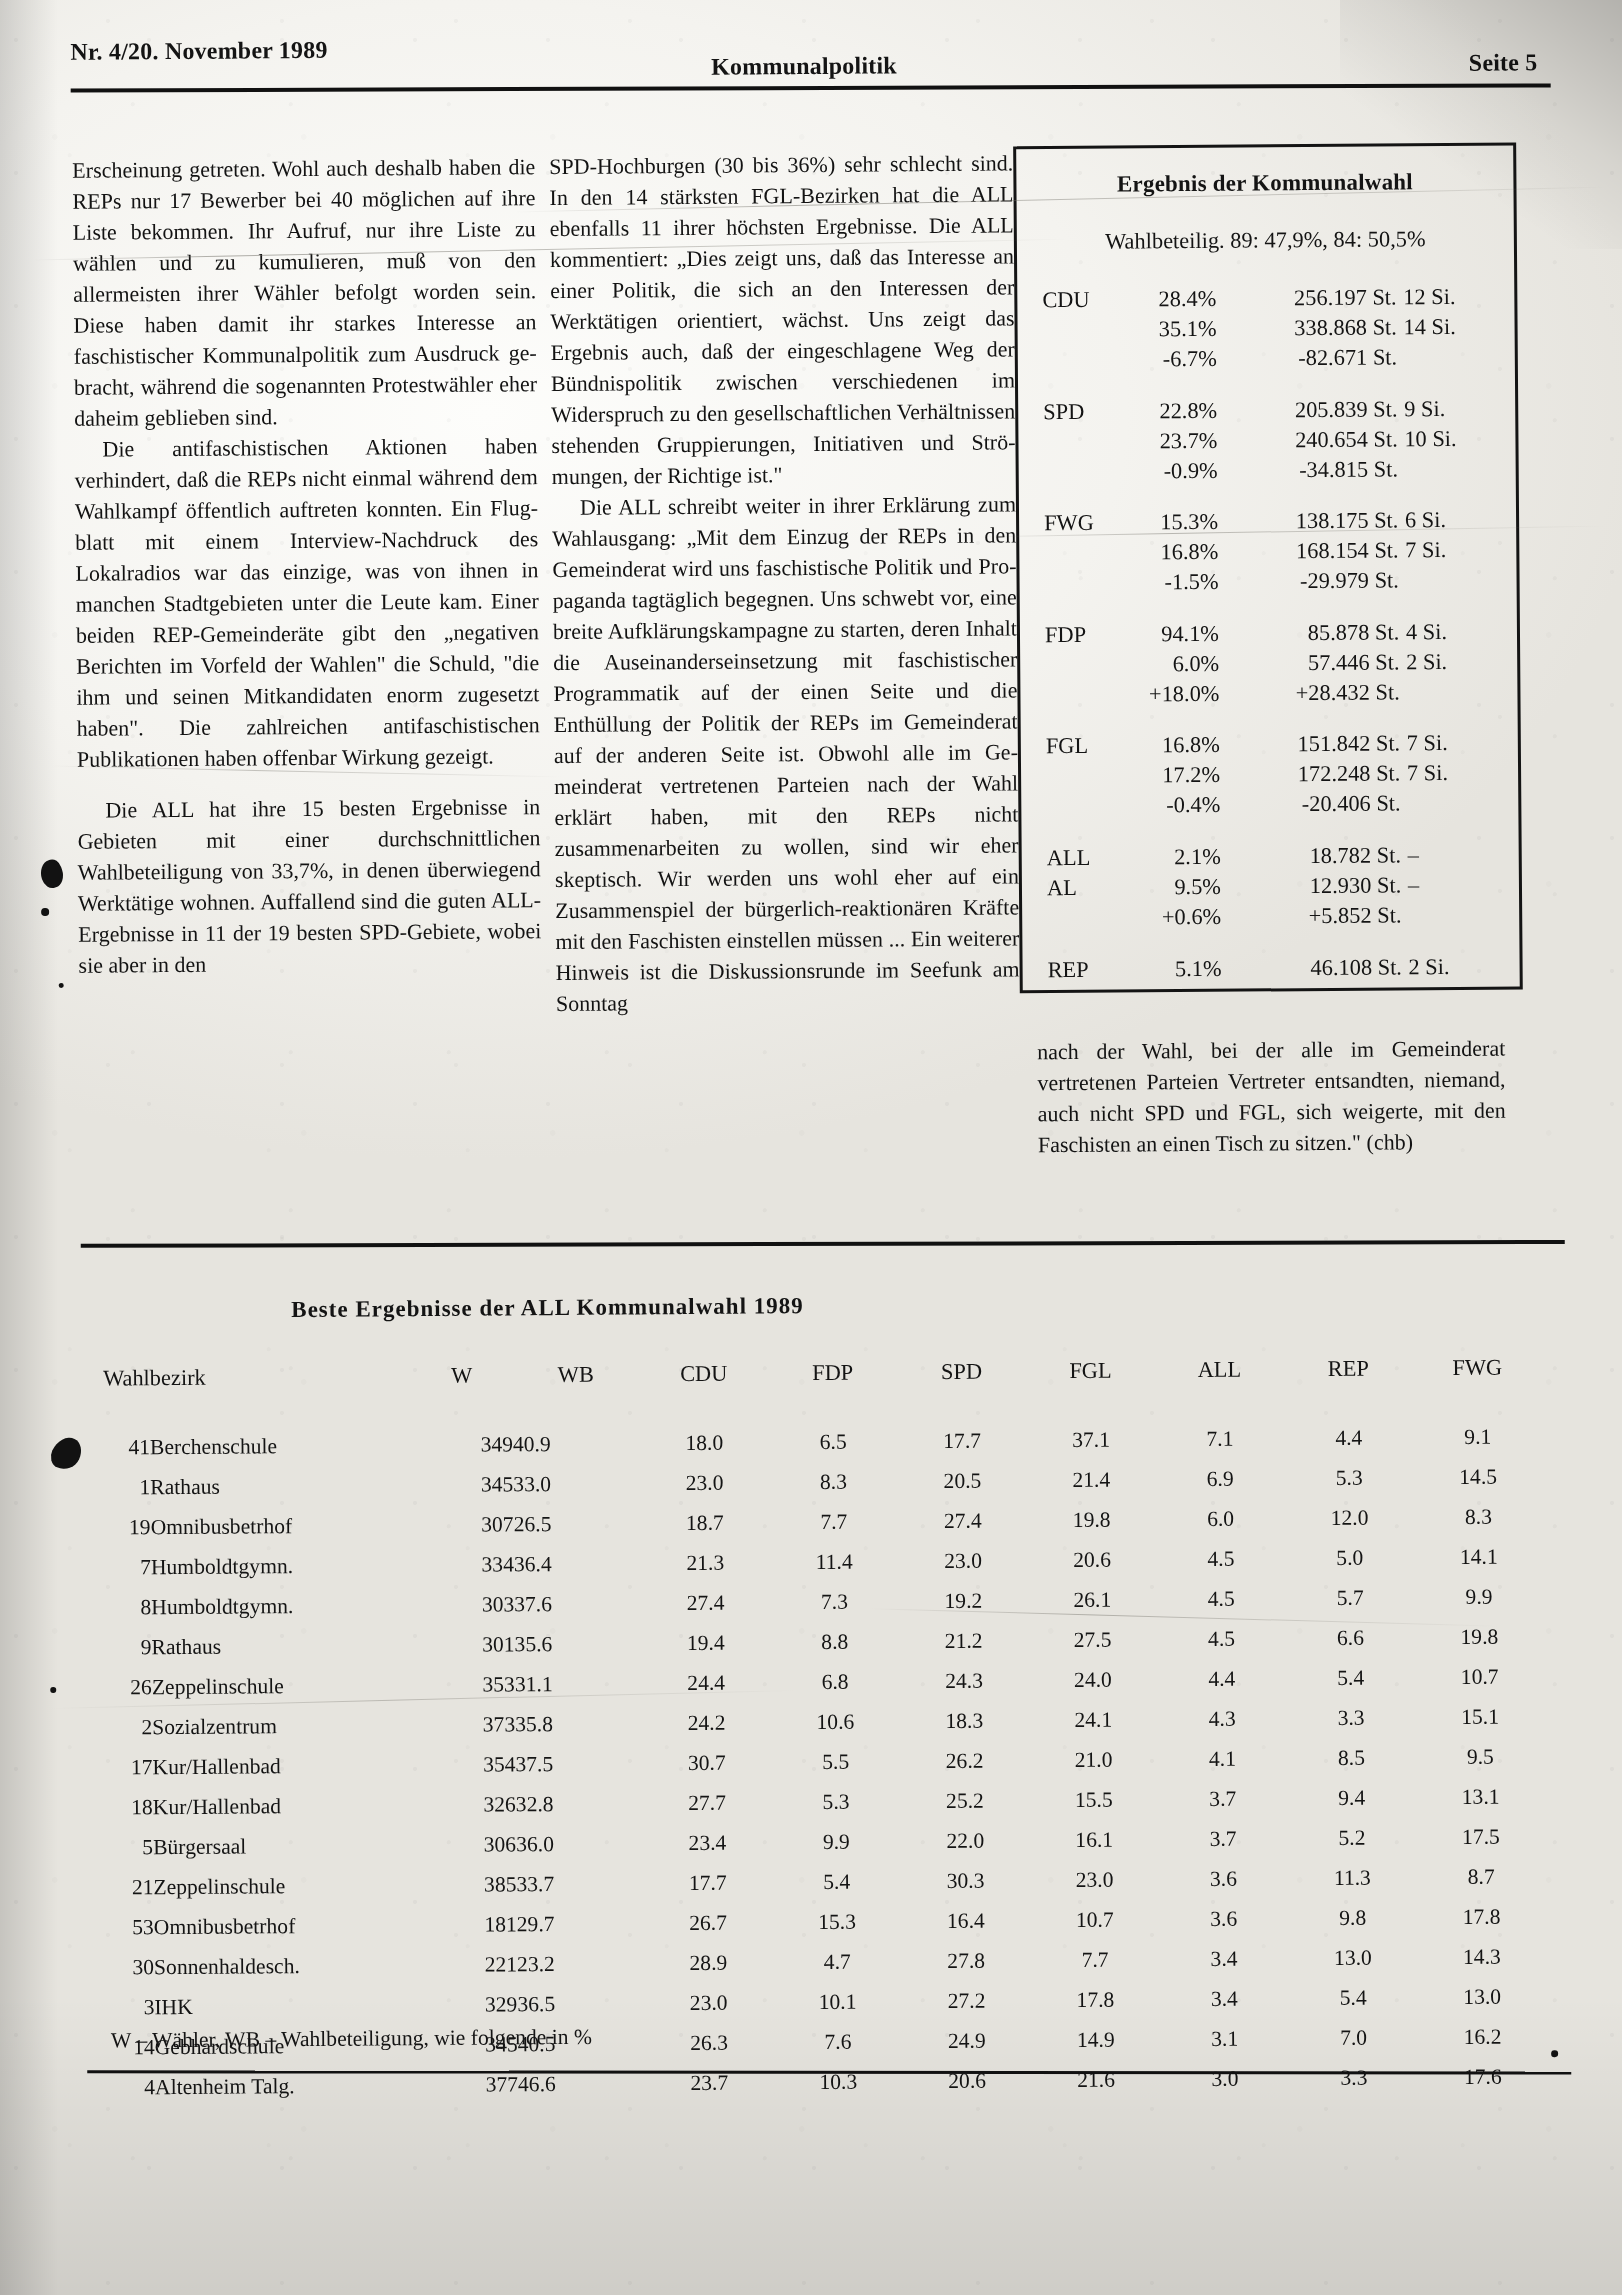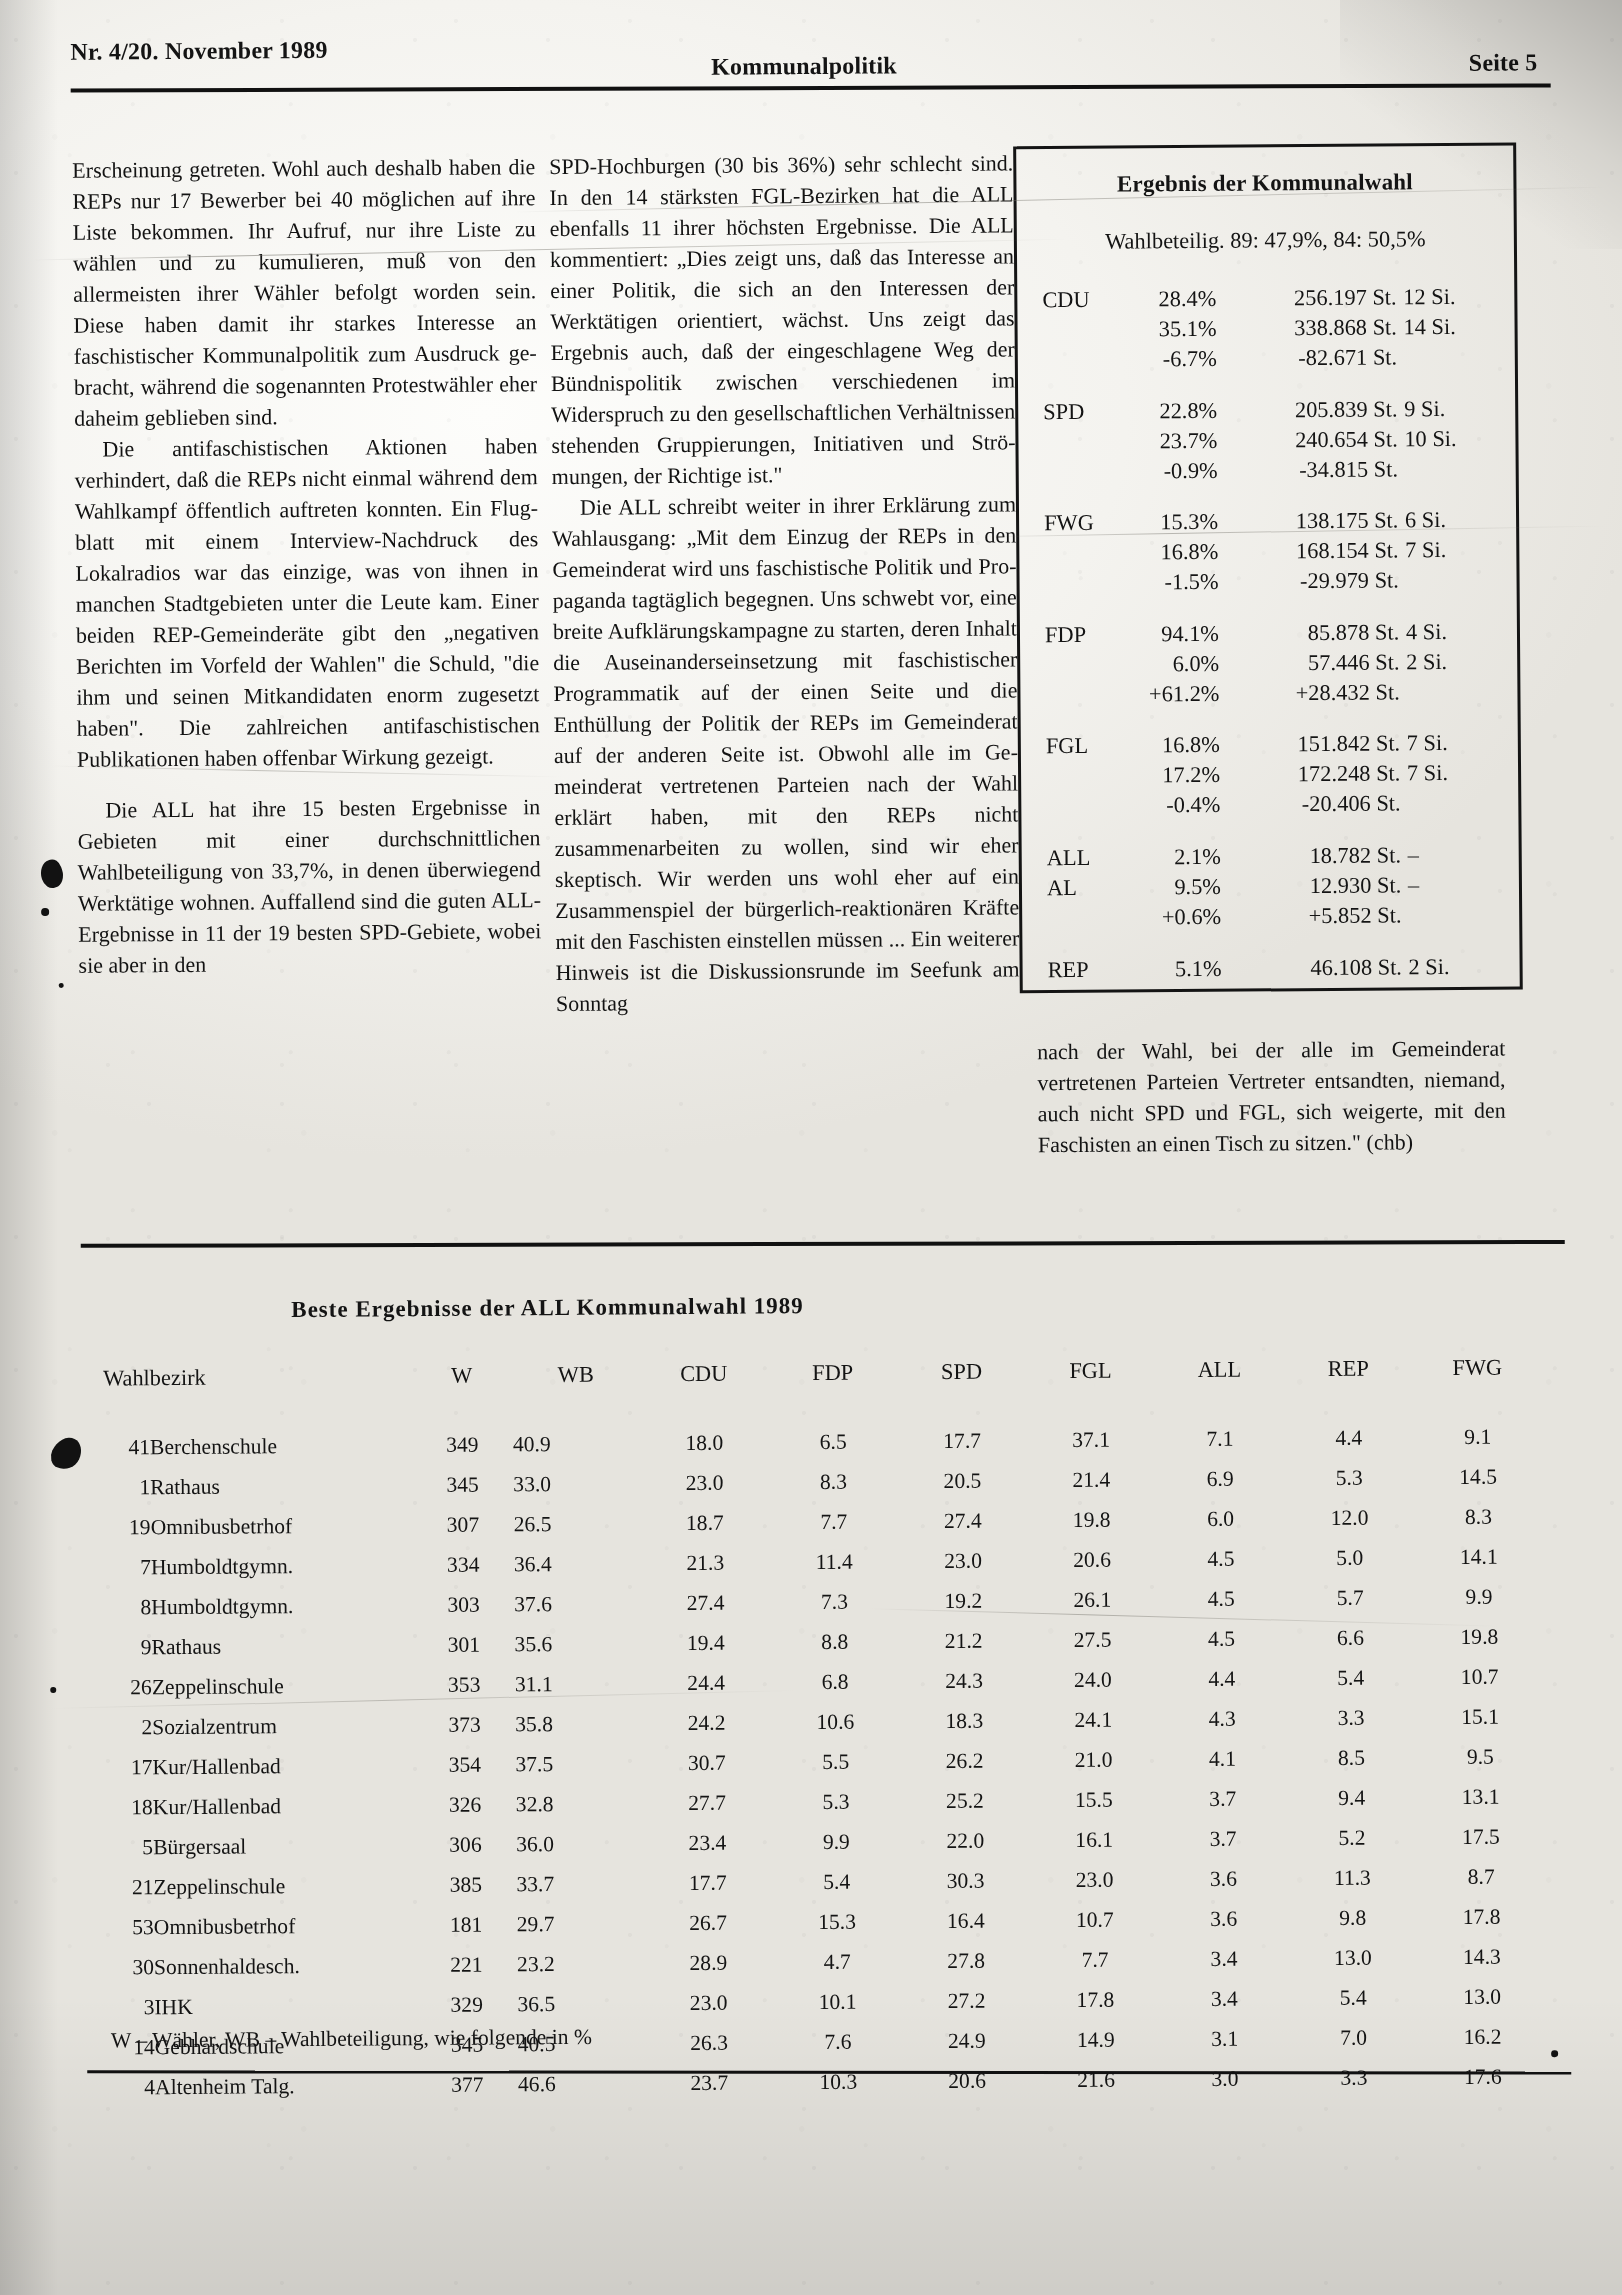--- a/index.html
+++ b/index.html
@@ -135,21 +135,21 @@
   }
   #bigtable table{border-collapse:collapse;width:100%;}
   #bigtable th,#bigtable td{padding:0;white-space:nowrap;}
   #bigtable thead th{
     font-weight:400;text-align:center;padding-bottom:36px;font-size:22.4px;
   }
   #bigtable thead th.h-name{text-align:left;padding-left:3.3px;}
   #bigtable tbody td{height:40px;vertical-align:middle;}
   td.c-num{width:48px;text-align:right;padding-right:10px;}
   td.c-name{width:253px;text-align:left;}
-  td.c-w{width:99px;text-align:center;padding-left:5px;}
+  td.c-w{width:99px;text-align:right;padding-left:5px;}
   td.c-wb{width:124px;text-align:left;padding-left:23px;}
   td.c-v{width:126px;text-align:center;}
   th.h-w{width:99px;}
   th.h-wb{width:124px;}
   th.h-v{width:126px;}
   th.h-name{width:301px;}
 
   #rule-bottom{
     position:absolute;left:80px;top:2071px;width:1484px;height:3.3px;background:#111;
     transform:rotate(0.5deg);
@@ -271,21 +271,21 @@
             <span class="p-seats">4 Si.</span>
           </div>
           <div class="prow">
             <span class="p-name"></span>
             <span class="p-pct">6.0%</span>
             <span class="p-votes">57.446 St.</span>
             <span class="p-seats">2 Si.</span>
           </div>
           <div class="prow">
             <span class="p-name"></span>
-            <span class="p-pct">+61.2%</span>
+            <span class="p-pct">+18.0%</span>
             <span class="p-votes">+28.432 St.</span>
             <span class="p-seats"></span>
           </div>
         </div>
         <div class="pgroup">
           <div class="prow">
             <span class="p-name">FGL</span>
             <span class="p-pct">16.8%</span>
             <span class="p-votes">151.842 St.</span>
             <span class="p-seats">7 Si.</span>

